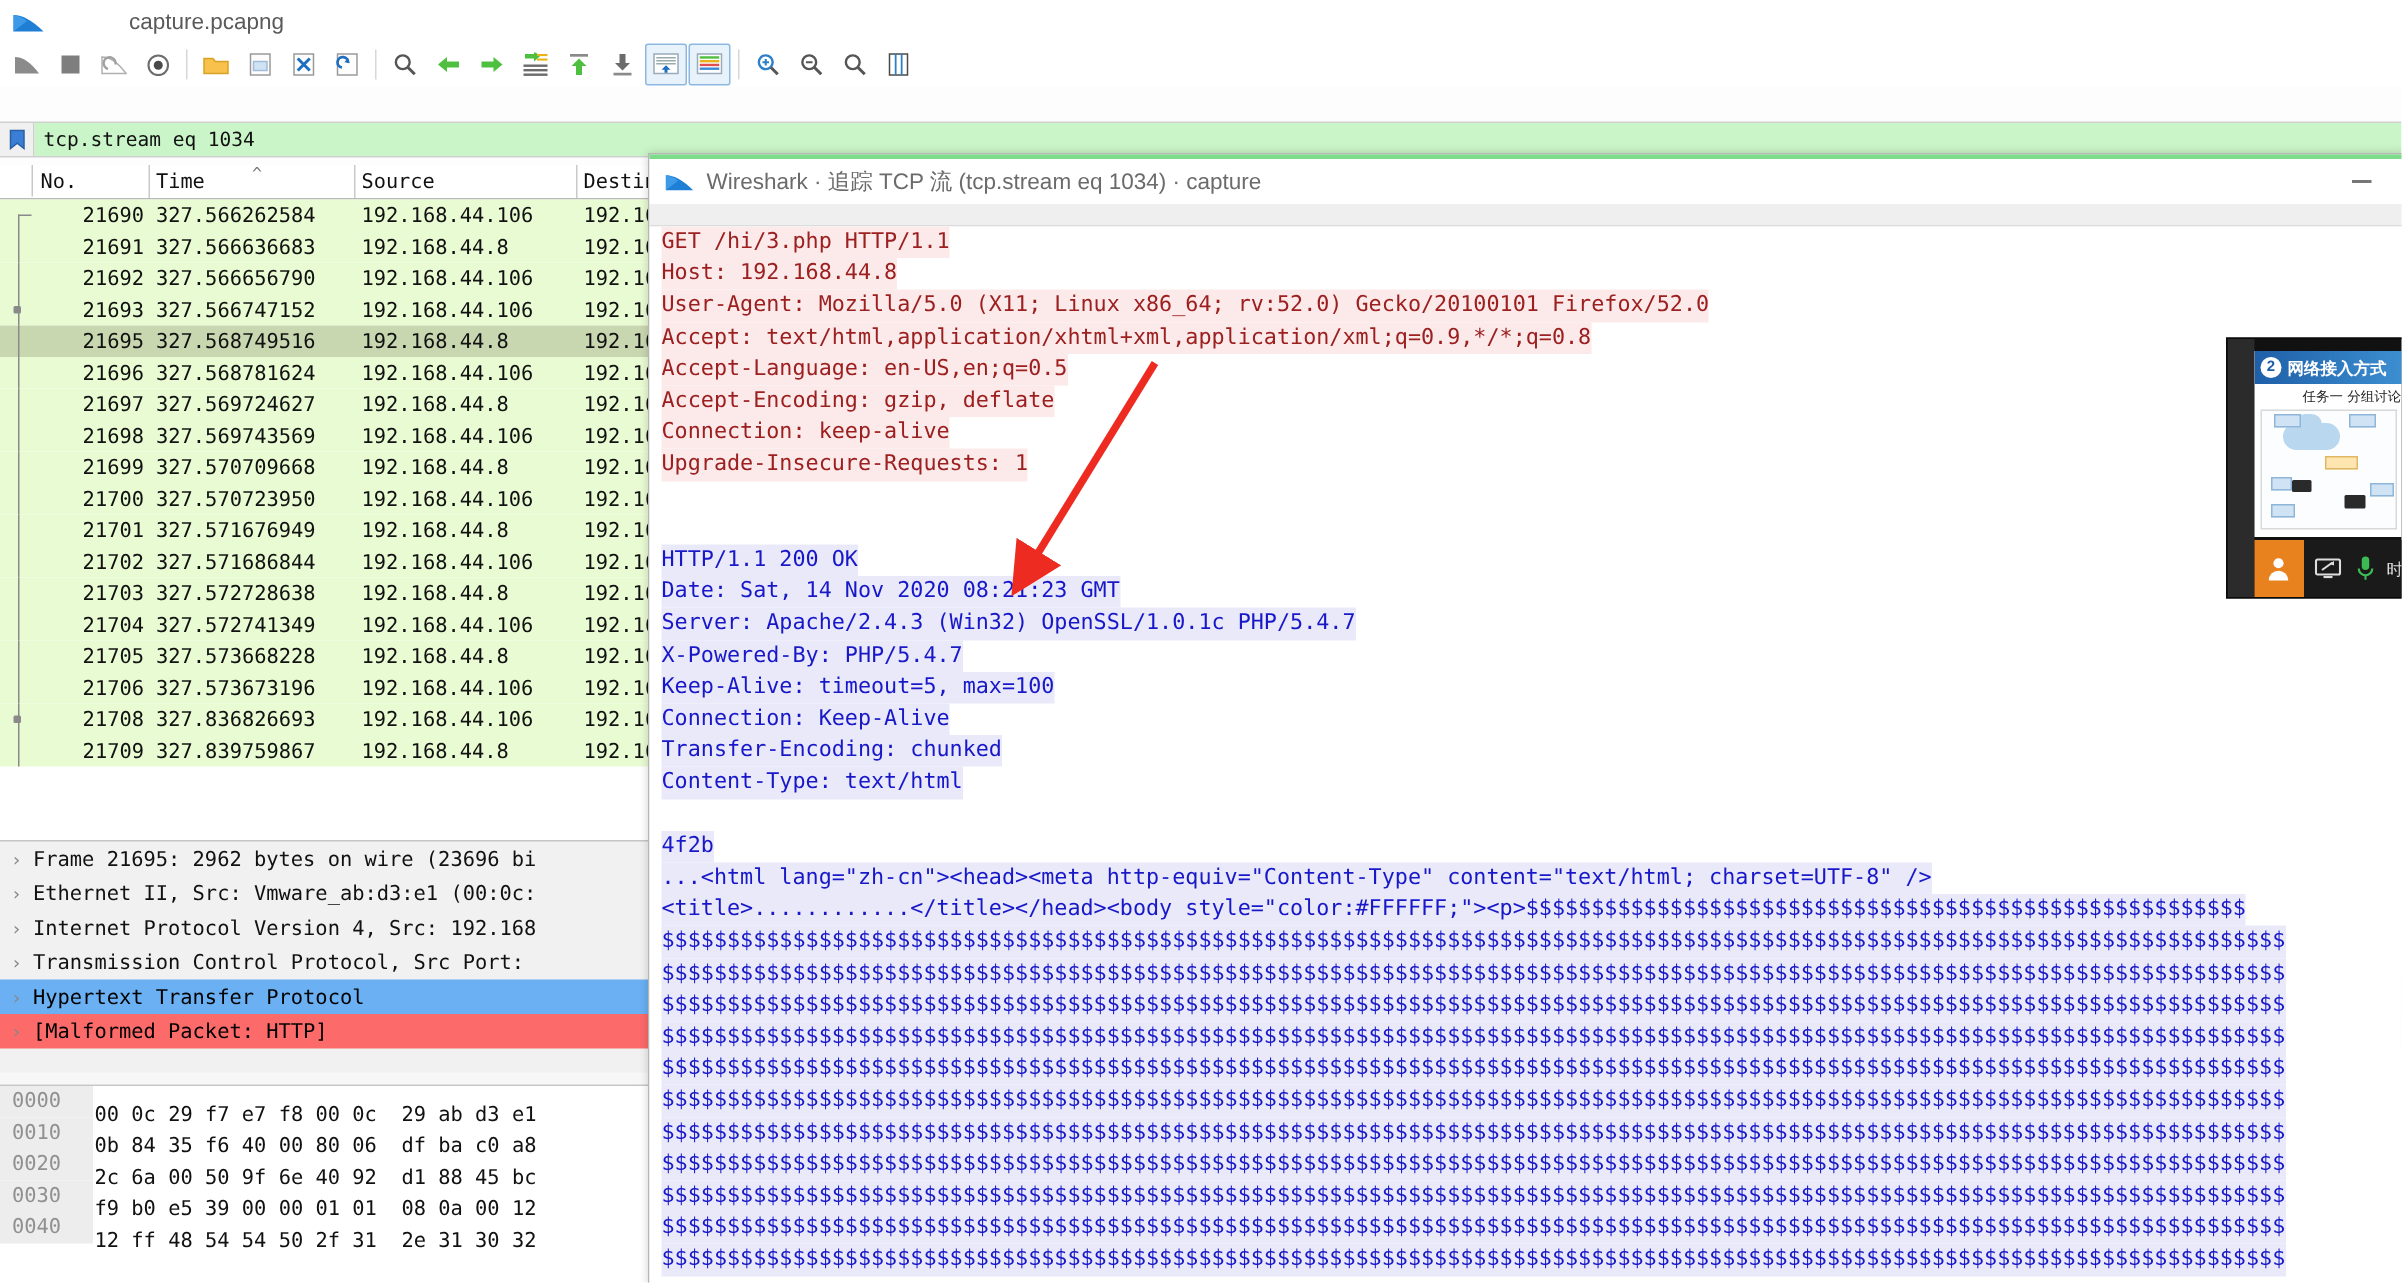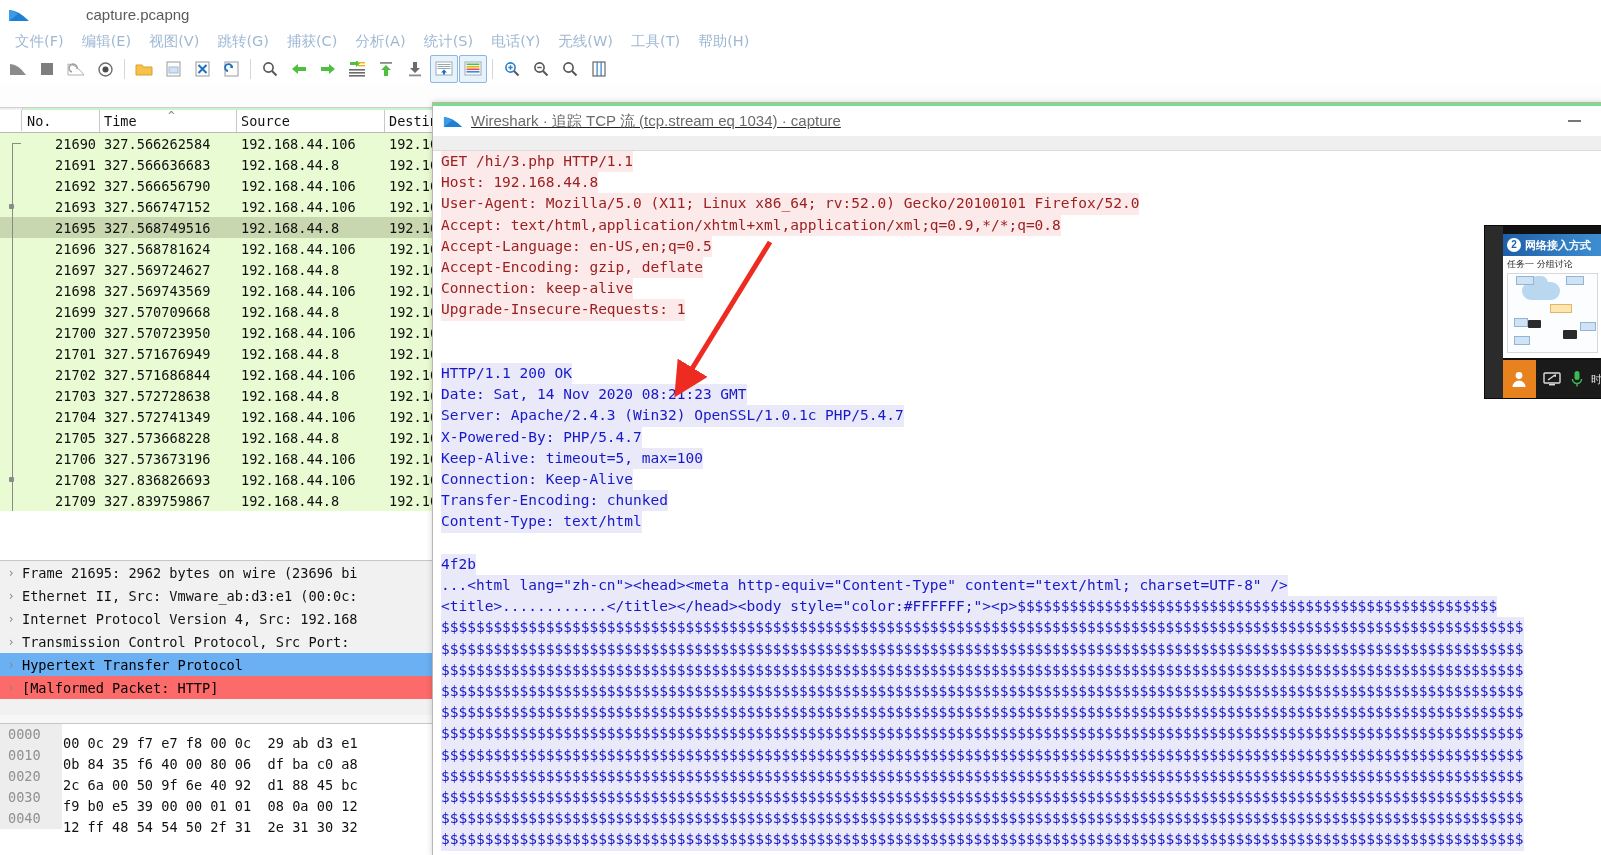--- a/index.html
+++ b/index.html
@@ -79,21 +79,21 @@
            box-sizing:border-box;height:21px;line-height:21px;}
   .hex-bytes{padding-left:1px;margin-top:16px;}
 
   
   .splitter{position:absolute;left:0;width:1601px;height:8px;background:#f7f7f7;}
 
   
   #streamdlg{position:absolute;left:432px;top:102px;width:1169px;height:753px;
              background:#ffffff;border:1px solid #b6b6b6;box-shadow:0 0 6px rgba(0,0,0,.18);}
   .dlg-top-accent{height:3px;background:#7ddc8a;}
-  .dlg-title{height:30px;display:flex;align-items:center;padding-left:10px;background:#ffffff;text-decoration:underline;}
+  .dlg-title{height:30px;display:flex;align-items:center;padding-left:10px;background:#ffffff;}
   .dlg-title .shark-logo{width:20px;height:14px;margin-right:8px;}
   .dlg-title-text{font-size:15px;color:#6b6b6b;}
   .dlg-min{margin-left:auto;margin-right:18px;width:20px;height:20px;display:flex;align-items:center;
            justify-content:center;}
   .dlg-min i{display:block;width:13px;height:2px;background:#777;}
   .dlg-gap{height:14px;background:#efefef;border-bottom:1px solid #dcdcdc;}
   .stream-body{position:relative;height:705px;overflow:hidden;background:#ffffff;padding-left:8px;
                font-family:"DejaVu Sans Mono",monospace;font-size:14.5px;line-height:21.2px;
                white-space:pre;}
   .req-line{color:#9c2020;background:#fce9ea;display:inline-block;}
@@ -108,21 +108,21 @@
                  background:#111;border:1px solid #0a0a0a;overflow:hidden;}
   .ot-sidebar{position:absolute;left:0;top:0;width:18px;height:172px;background:#2b2b2b;}
   .ot-screen{position:absolute;left:18px;top:8px;right:0;height:124px;background:#ffffff;overflow:hidden;}
   .ot-banner{height:22px;background:linear-gradient(90deg,#1e5fa8,#3d8fd1);position:relative;}
   .ot-badge{position:absolute;left:4px;top:4px;width:14px;height:14px;border-radius:50%;
             background:#ffffff;color:#1e5fa8;font-size:10px;font-weight:bold;text-align:center;
             line-height:14px;}
   .ot-banner-txt{position:absolute;left:22px;top:4px;color:#fff;font-size:11px;font-weight:bold;
                  white-space:nowrap;font-family:"DejaVu Sans",sans-serif;}
   .ot-sub{font-size:9px;color:#222;padding:2px 0 0 4px;white-space:nowrap;
-          font-family:"DejaVu Sans",sans-serif;}
+          font-family:"DejaVu Sans",sans-serif;margin-left:28px;}
   .ot-diagram{margin:2px 4px;height:78px;border:1px solid #d8d8d8;background:#fbfdff;position:relative;}
   .ot-cloud{position:absolute;left:14px;top:8px;width:38px;height:18px;background:#b9d7ee;border-radius:9px;}
   .ot-cloud:after{content:"";position:absolute;left:8px;top:-6px;width:18px;height:14px;
                   background:#b9d7ee;border-radius:9px;}
   .ot-box{position:absolute;background:#2a2a2a;border-radius:1px;}
   .ot-lbl{position:absolute;background:#cfe3f5;border:1px solid #8fb6d8;height:7px;}
   .ot-taskbar{position:absolute;left:18px;bottom:0;right:0;height:38px;background:#1a1a1a;display:flex;
               align-items:center;}
   .ot-user{width:38px;height:38px;background:#e8821e;display:flex;align-items:center;justify-content:center;}
   .ot-icon{width:22px;height:22px;margin-left:6px;display:flex;align-items:center;justify-content:center;}
@@ -140,33 +140,20 @@
   <div class="titlebar">
     <div class="shark-logo">
       <svg width="22" height="15" viewBox="0 0 22 15">
         <path d="M1 14 L1 3 Q10 3 21 14 Z" fill="#1e7fd4"></path>
         <path d="M1 14 L1 3 Q6 3.5 10 7 Z" fill="#3c9ae8"></path>
       </svg>
     </div>
     <div class="title-text">capture.pcapng</div>
   </div>
 
-  <div class="menubar">
-    <div class="menu-item">文件(F)</div>
-    <div class="menu-item">编辑(E)</div>
-    <div class="menu-item">视图(V)</div>
-    <div class="menu-item">跳转(G)</div>
-    <div class="menu-item">捕获(C)</div>
-    <div class="menu-item">分析(A)</div>
-    <div class="menu-item">统计(S)</div>
-    <div class="menu-item">电话(Y)</div>
-    <div class="menu-item">无线(W)</div>
-    <div class="menu-item">工具(T)</div>
-    <div class="menu-item">帮助(H)</div>
-  </div>
 
   <div class="toolbar">
     <div class="tb-btn">
       <svg width="18" height="14" viewBox="0 0 18 14">
           <path d="M1 13 L1 2 Q9 2 17 13 Z" fill="#8b8b8b"></path>
         </svg>
     </div>
     <div class="tb-btn">
       <svg width="14" height="14" viewBox="0 0 14 14">
           <rect x="1" y="1" width="12" height="12" fill="#7e7e7e"></rect>

